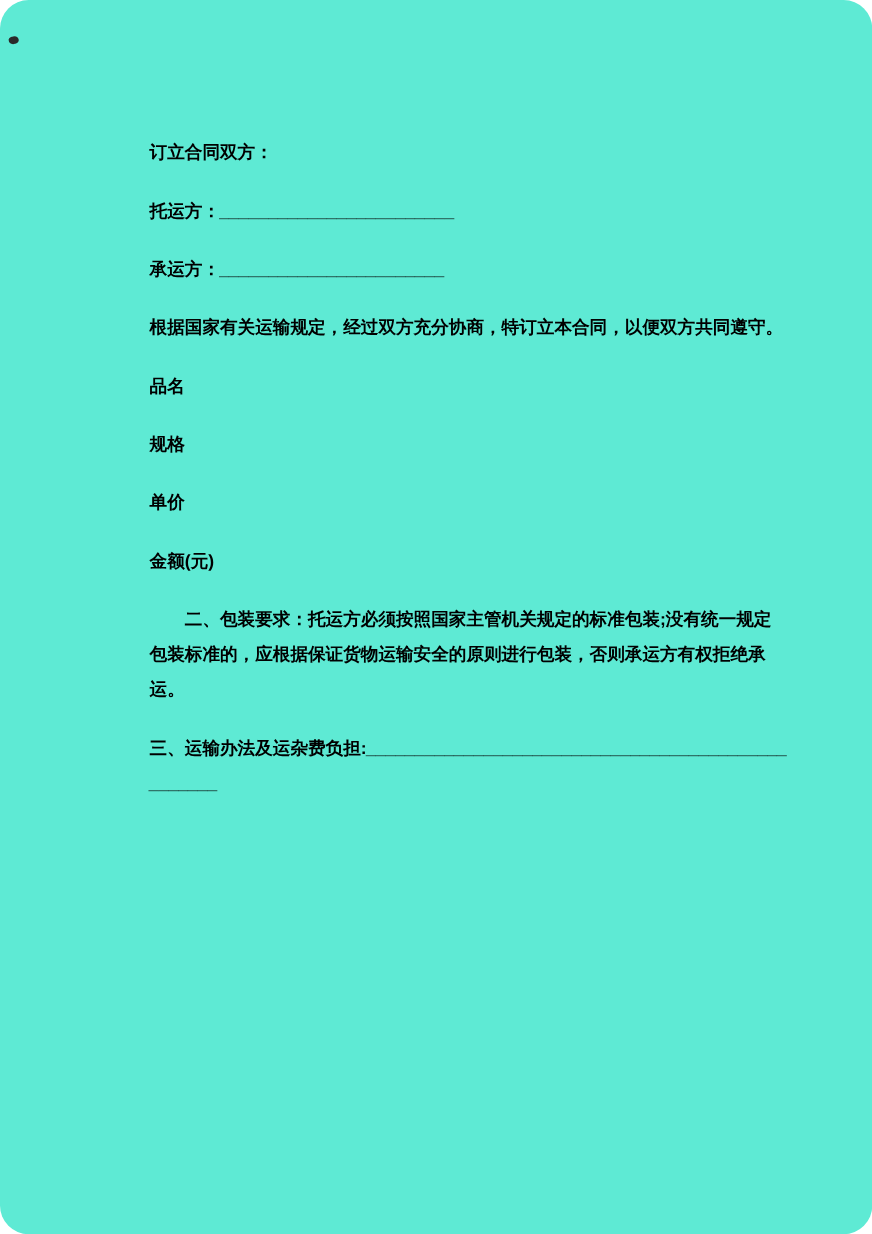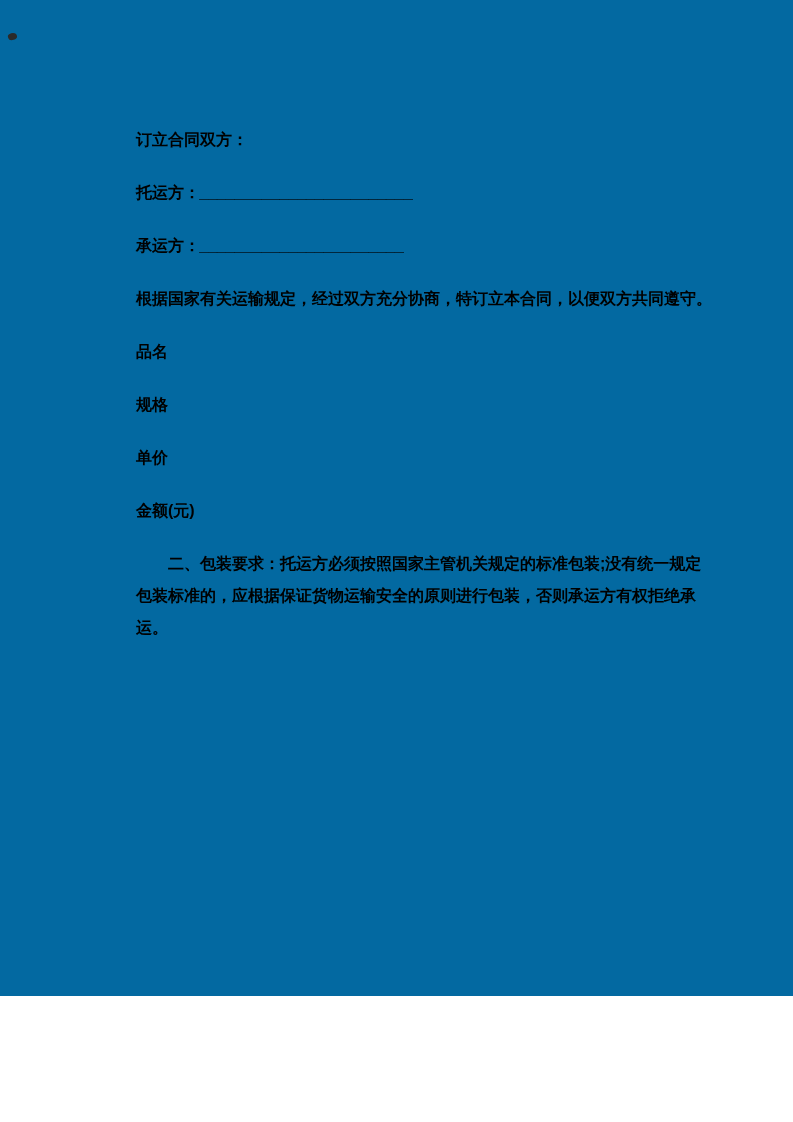--- a/index.html
+++ b/index.html
@@ -3,30 +3,31 @@
 <meta charset="utf-8">
 <style>
   html, body {
     margin: 0;
     padding: 0;
     background: #ffffff;
   }
   .page {
     position: relative;
     width: 793px;
-    height: 996px;
-    background: #0369a1;
+    height: 1122px;
+    background: #5eead4;
     box-sizing: border-box;
     padding: 124px 76px 0 136px;
     color: #000000;
     font-family: "Liberation Sans", "DejaVu Sans", sans-serif;
     font-size: 16px;
     font-weight: 600;
     line-height: 32px;
     overflow: hidden;
+    border-radius: 26px;
   }
   .page p {
     margin: 0 0 21px 0;
   }
   .indent {
     text-indent: 2em;
   }
   .fill {
     overflow-wrap: anywhere;
     word-break: break-all;
@@ -62,14 +63,15 @@
   <p>根据国家有关运输规定，经过双方充分协商，特订立本合同，以便双方共同遵守。</p>
 
 
   <p>品名</p>
   <p>规格</p>
   <p>单价</p>
   <p>金额(元)</p>
 
   <p class="indent">二、包装要求：托运方必须按照国家主管机关规定的标准包装;没有统一规定包装标准的，应根据保证货物运输安全的原则进行包装，否则承运方有权拒绝承运。</p>
 
+  <p class="fill"><span>三、运输办法及运杂费负担:</span><span class="blank">__________________________________________________</span></p>
 
 </div>
 
 </body></html>

